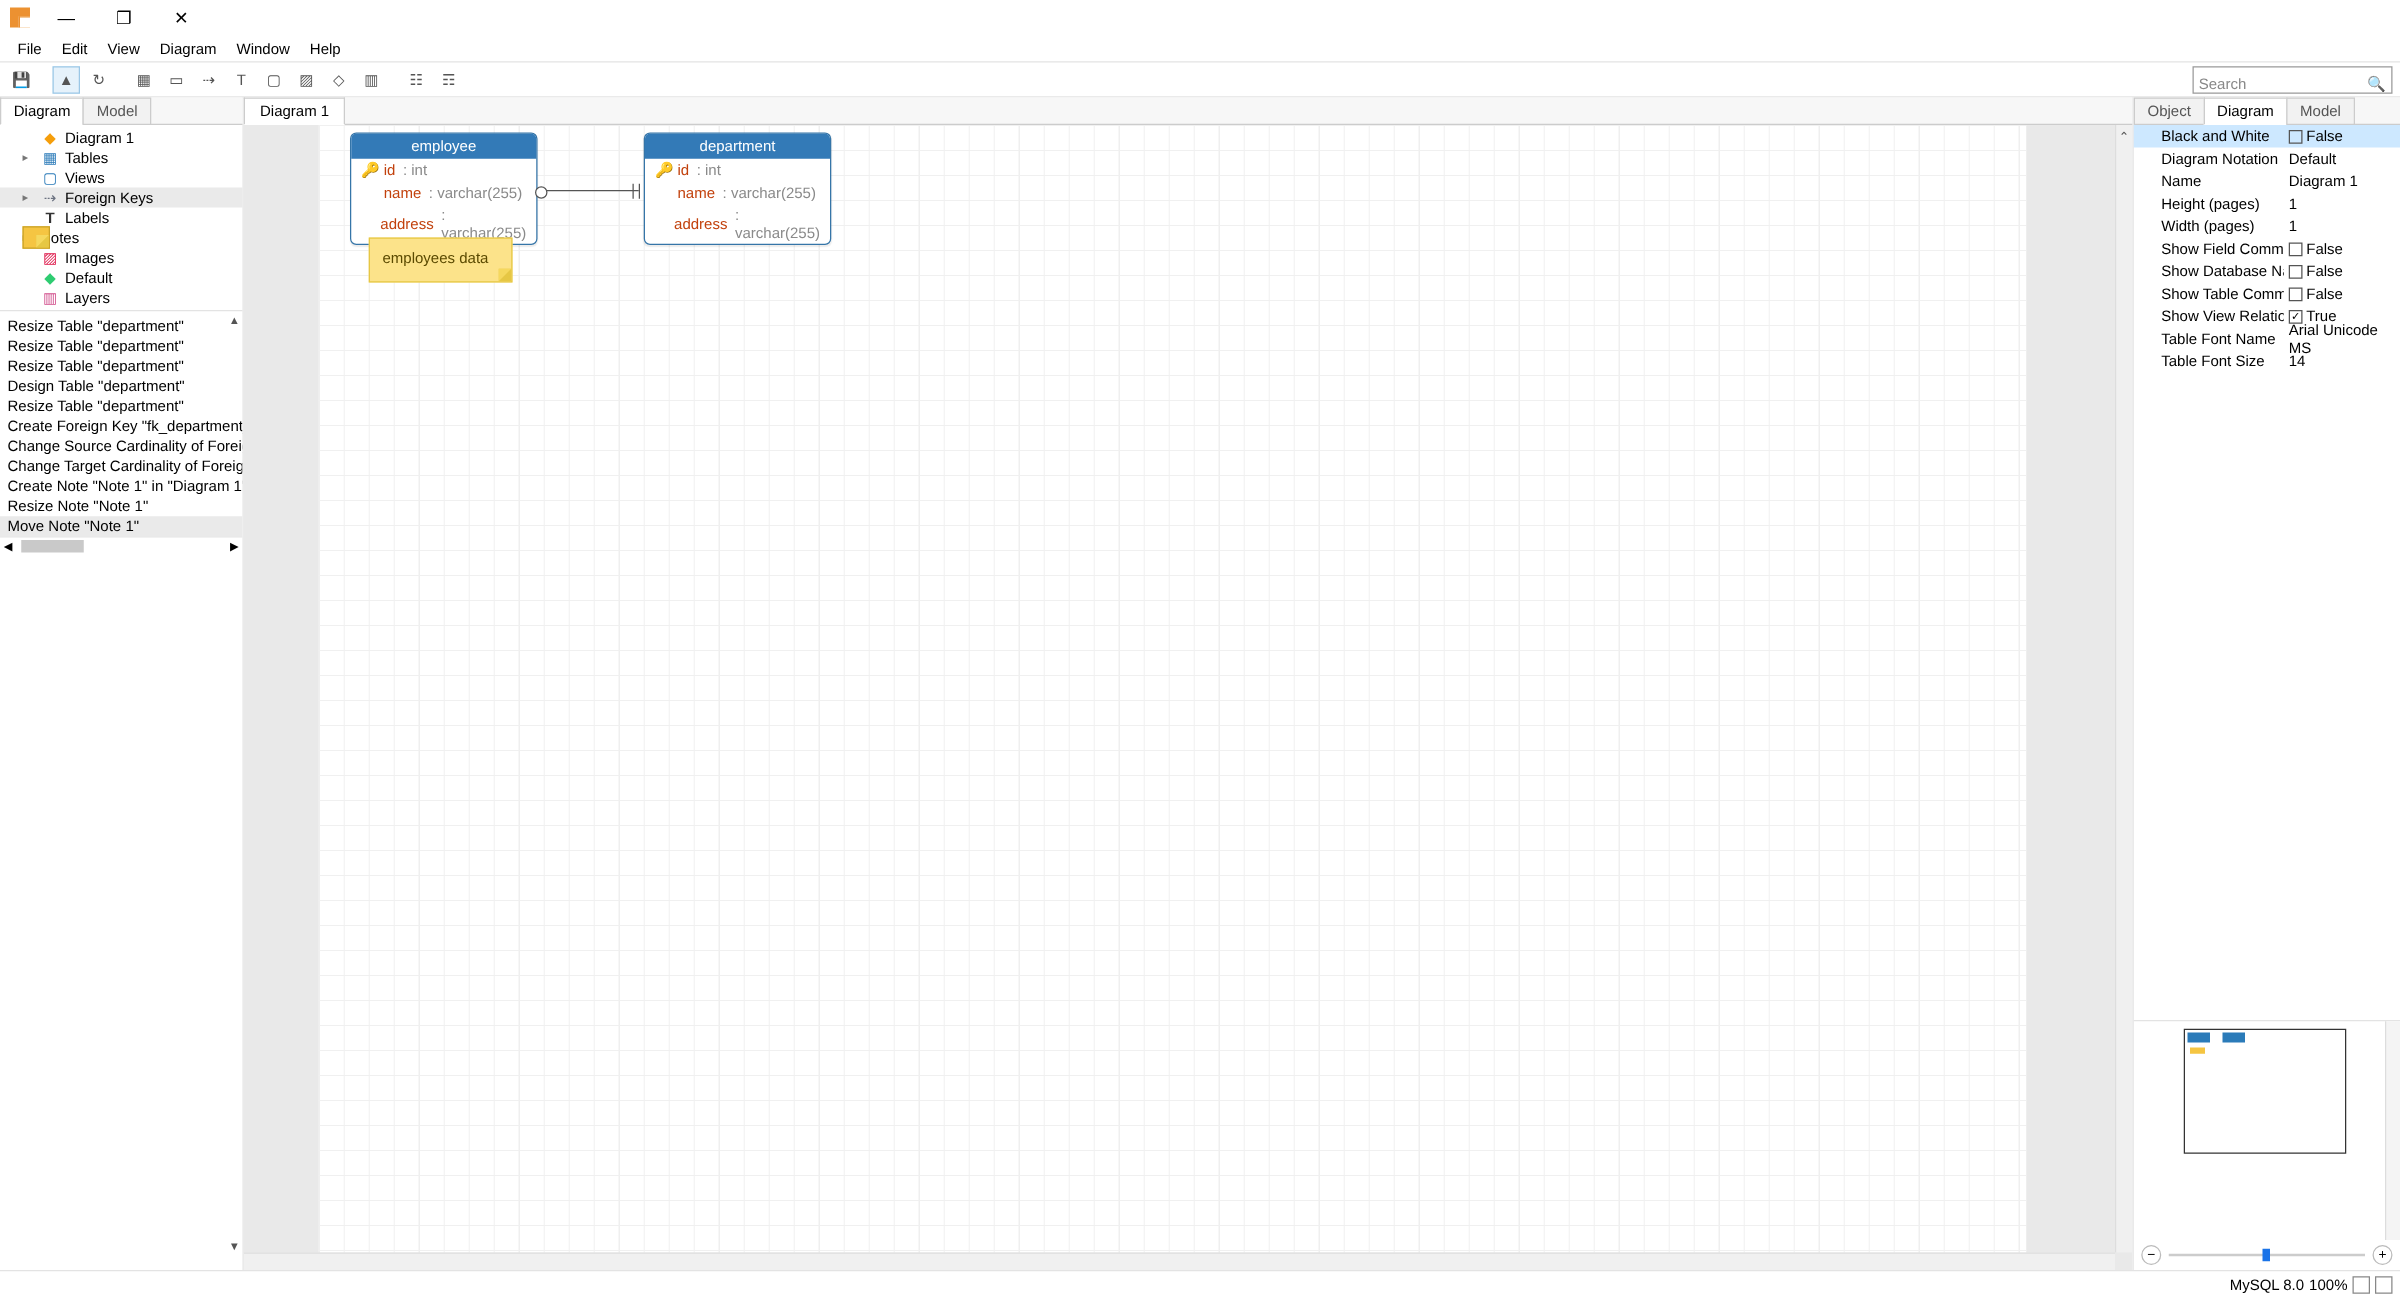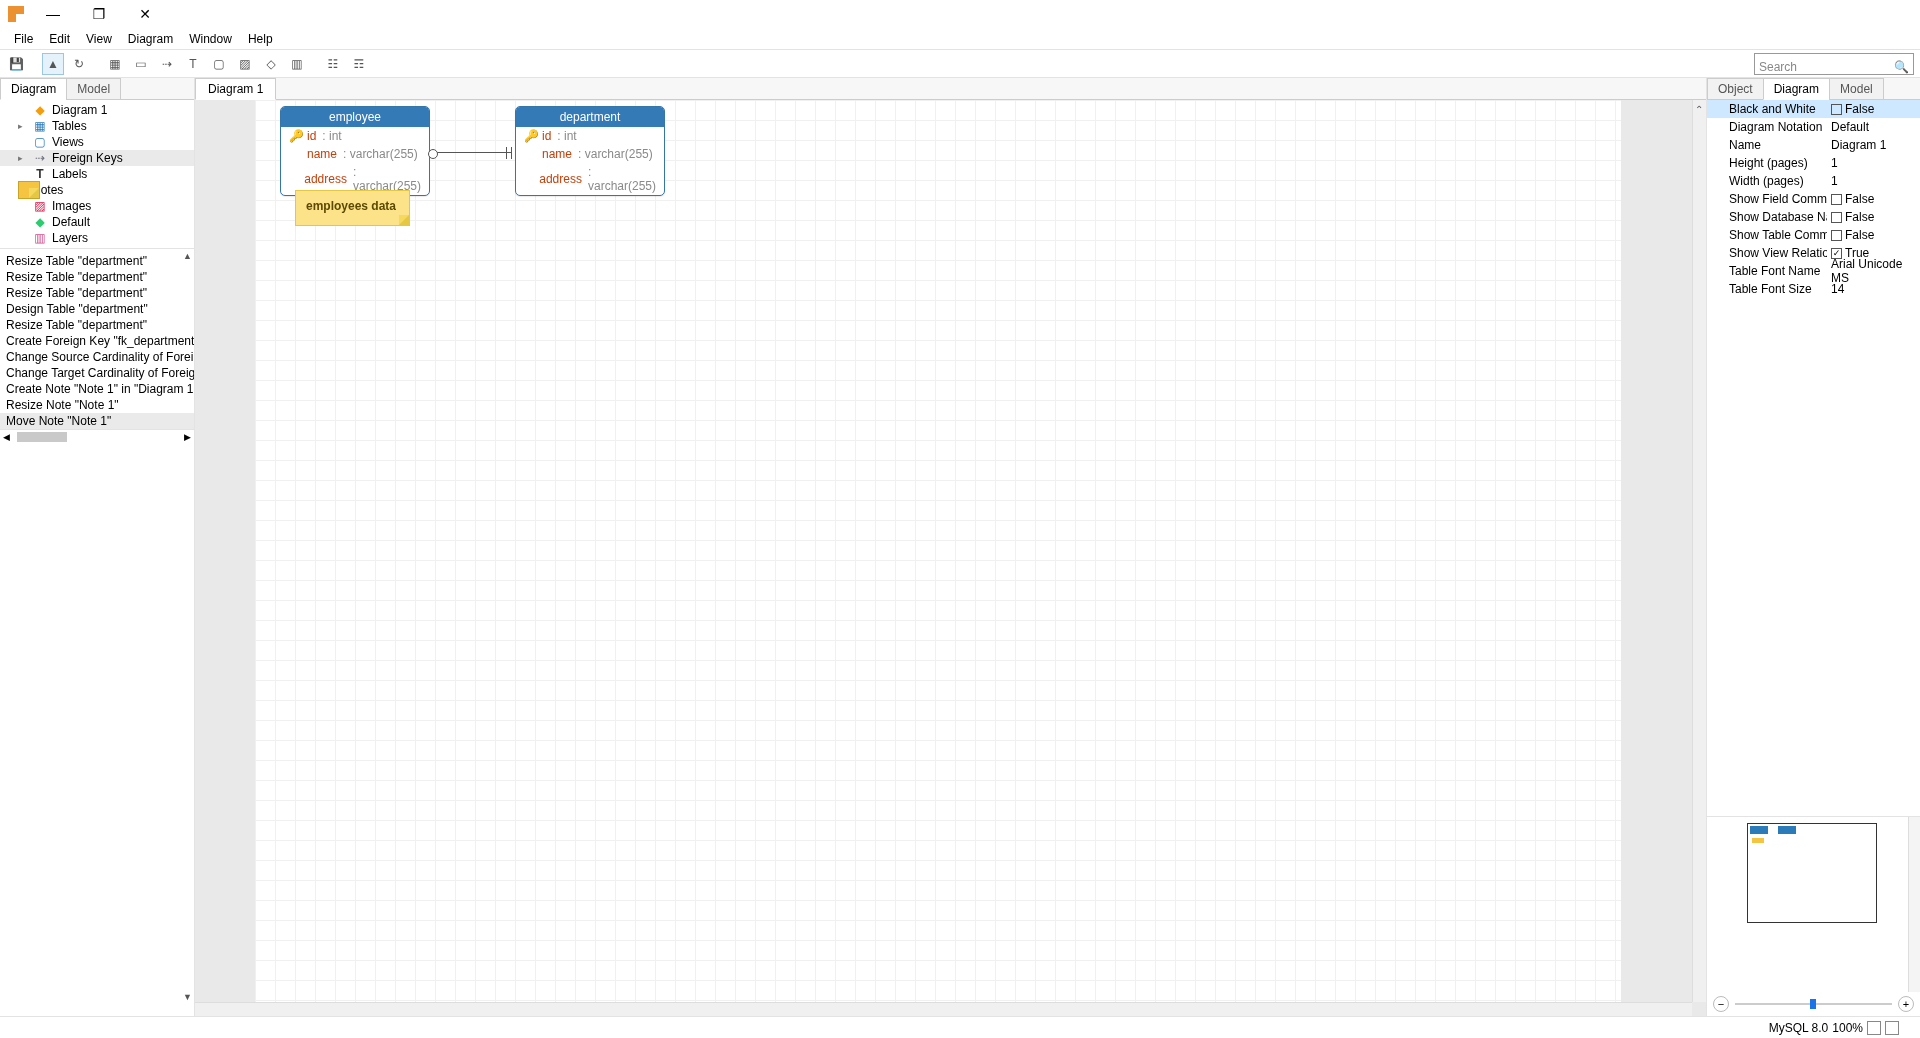--- a/index.html
+++ b/index.html
@@ -77,21 +77,21 @@
 .cbx{width:11px;height:11px;border:1px solid #555;display:inline-flex;align-items:center;justify-content:center;font-size:9px;line-height:1;}
 .minimap{margin-top:auto;height:200px;border-top:1px solid #e3e3e3;position:relative;}
 .mmcan{position:absolute;left:40px;top:6px;width:130px;height:100px;border:1px solid #333;background:#fff;}
 .mmcan .mmbox{position:absolute;background:#2b7bb9;}
 .mmcan .mmnote{position:absolute;background:#f5c542;}
 .mmsb{position:absolute;right:0;top:0;bottom:24px;width:12px;background:#f4f4f4;border-left:1px solid #ddd;}
 .zoombar{position:absolute;left:6px;right:6px;bottom:4px;display:flex;align-items:center;gap:6px;}
 .zb{width:16px;height:16px;border:1px solid #bbb;border-radius:8px;display:flex;align-items:center;justify-content:center;font-size:11px;}
 .ztrack{flex:1;height:2px;background:#ccc;position:relative;}
 .zknob{position:absolute;top:-4px;width:6px;height:10px;background:#1a73e8;left:48%;}
-.status{height:22px;border-top:1px solid #e3e3e3;display:flex;align-items:center;justify-content:flex-end;padding:0 21px;gap:4px;}
+.status{height:22px;border-top:1px solid #e3e3e3;display:flex;align-items:center;justify-content:flex-end;padding:0 6px;gap:4px;}
 .status .sico{width:14px;height:14px;border:1px solid #888;display:inline-block;}
 </style>
 </head>
 <body>
 
 <div class="titlebar">
   <div class="icon"></div>
   <span class="winctl">―</span>
   <span class="winctl">❐</span>
   <span class="winctl">✕</span>
@@ -250,21 +250,21 @@
             </div>
           <div class="er">
               <span class="keyi"></span>
               <span class="fn">address</span>
               <span class="ft">: <span>varchar(255)</span></span>
             </div>
         </div>
         <div class="rel" id="rel" style="left: 179px; top: 52px; width: 77px;">
             <span class="relfk"></span>
           </div>
-        <div class="note" id="note" style="left: 40px; top: 90px; width: 115px; height: 36px; font-weight: bold;">
+        <div class="note" id="note" style="left: 40px; top: 90px; width: 115px; height: 36px;">
           <span>employees data</span>
         </div>
       </div>
       <div class="csbv"></div>
       <div class="csbh"></div>
     </div>
   </div>
 
   <div class="rightcol">
     <div class="tabs">

